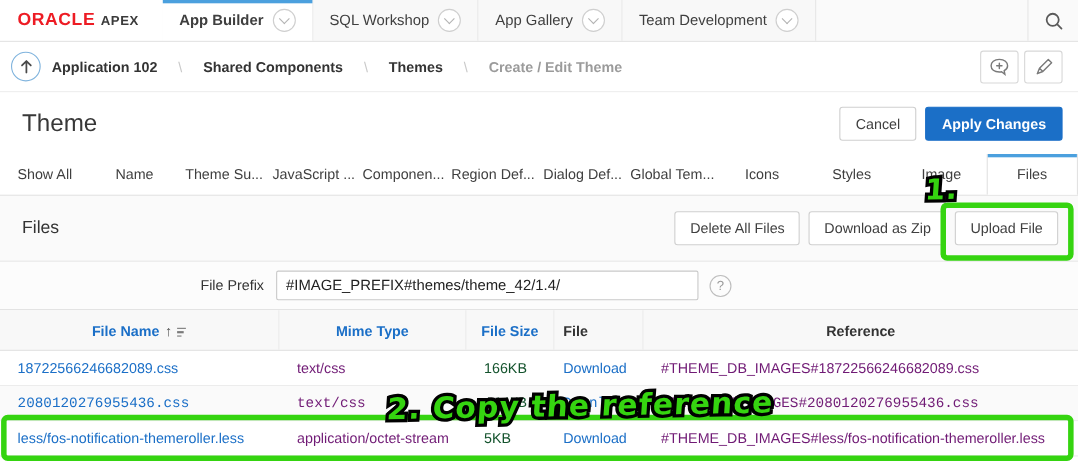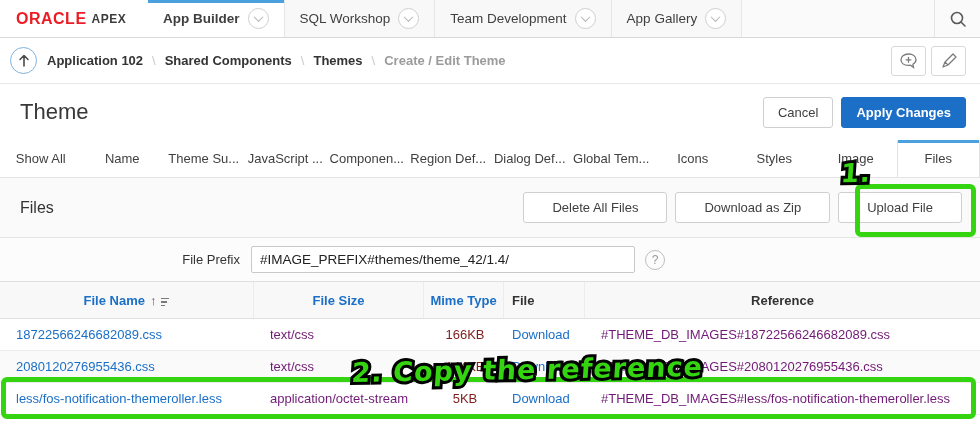--- a/index.html
+++ b/index.html
@@ -29,21 +29,21 @@
   .topspacer { flex:1; background:#fafafa; }
   .searchbtn { width:46px; border:none; border-left:1px solid #e6e6e6; background:#fafafa;
     display:flex; align-items:center; justify-content:center; cursor:pointer; }
 
   
   .crumbbar { height:46px; display:flex; align-items:center; padding:0 14px 0 10px;
     background:#fff; border-bottom:1px solid #e8e8e8; }
   .upbtn { width:27px; height:27px; border-radius:50%; border:1.5px solid #7fb3dd; background:#fff;
     display:flex; align-items:center; justify-content:center; cursor:pointer; color:#4a4a4a;
     font-size:14px; margin-right:10px; }
-  .crumbs { display:flex; align-items:flex-start; gap:9px; }
+  .crumbs { display:flex; align-items:flex-start; gap:19px; }
   .crumbs a { color:#333; font-weight:600; text-decoration:none; font-size:13px; cursor:pointer; }
   .crumbs .sep { color:#c9c9c9; font-size:13px; }
   .crumb-current { color:#9b9b9b; font-weight:600; font-size:13px; }
   .crumb-actions { margin-left:auto; display:flex; gap:5px; }
   .iconbtn { width:35px; height:30px; border:1px solid #d8d8d8; border-radius:3px; background:#fff;
     display:flex; align-items:center; justify-content:center; cursor:pointer; color:#787878; }
 
   
   .titlebar { height:56px; display:flex; align-items:center; padding:0 14px 0 20px; background:#fff; }
   .titlebar h1 { font-size:22px; font-weight:500; color:#383838; }
@@ -59,21 +59,21 @@
     color:#3f3f3f; cursor:pointer; position:relative; white-space:nowrap; }
   .stab.active { background:#fff; border-left:1px solid #e2e2e2; border-right:1px solid #e2e2e2; }
   .stab.active::before { content:""; position:absolute; left:0; top:0; right:0; height:3px;
     background:var(--tab-indicator-blue,#4ba0de); }
 
   
   .filesheader { height:61px; display:flex; align-items:center; padding:0 18px 0 20px;
     background:#fafafa; border-top:1px solid #e4e4e4; border-bottom:1px solid #e4e4e4; }
   .filesheader .ftitle { font-size:16px; color:#333; }
   .filesheader .actions { margin-left:auto; display:flex; gap:8px; }
-  .filesheader .btn { padding:7px 28px; }
+  .filesheader .btn { padding:7px 13px; }
 
   
   .prefixrow { height:43px; display:flex; align-items:center; background:#fcfcfc; }
   .prefixrow label { width:251px; text-align:right; font-size:13px; color:#333; padding-right:11px; }
   .prefixrow input { width:384px; height:27px; border:1px solid #c9c9c9; border-radius:2px;
     font-family:inherit; font-size:13.5px; color:#222; padding:0 8px; background:#fff; }
   .help { width:20px; height:20px; border:1px solid #bdbdbd; border-radius:50%; color:#9a9a9a;
     font-size:12px; display:inline-flex; align-items:center; justify-content:center;
     margin-left:10px; cursor:pointer; }
 
@@ -83,24 +83,24 @@
   .ghead { height:37px; background:#f8f8f8; border-bottom:1px solid #e0e0e0; font-weight:700; }
   .ghead > div { display:flex; align-items:center; justify-content:center; height:100%;
     border-right:1px solid #ececec; font-size:13px; gap:5px; }
   .ghead > div:last-child { border-right:none; }
   .ghead .hblue { color:var(--accent-blue,#1b6fc7); cursor:pointer; }
   .ghead .hdark { color:#333; justify-content:flex-start; padding-left:8px; }
   .sortmarks { display:flex; flex-direction:column; gap:2px; margin-top:4px; }
   .sortmarks i { display:block; height:1.5px; background:#7a7a7a; }
   .sortmarks i:nth-child(1){ width:8px; } .sortmarks i:nth-child(2){ width:6px; } .sortmarks i:nth-child(3){ width:4px; }
   .gbody .grow { height:32px; border-bottom:1px solid #ececec; font-size:13px; background:#fff; }
-  .gbody .grow.alt { background:#fafafa; }
+  .gbody .grow.alt { background:#fafafa;font-family:Liberation Mono, monospace; }
   .cell { padding:0 16px; white-space:nowrap; overflow:hidden; }
   .cell.link a { color:var(--accent-blue,#1b6fc7); text-decoration:none; cursor:pointer; }
-  .cell.size { text-align:center; color:#7f1d1d; padding-right:14px; }
+  .cell.size { text-align:left; color:#14532d; padding-right:14px; }
   .cell.mime, .cell.ref { color:#701a75; }
   .cell.dl { padding-left:8px; }
 
   
   .hlbox { position:absolute; border:5px solid var(--annotation-green,#35d410); border-radius:6px;
     pointer-events:none; z-index:30; }
   .hlbox1 { left:855px; top:184px; width:121px; height:53px; }
   .hlbox2 { left:1px; top:377px; width:975px; height:42px; }
   .annot { position:absolute; z-index:40; color:var(--annotation-green,#35d410); font-weight:800;
     -webkit-text-stroke:6px #000; paint-order:stroke fill; white-space:nowrap;
@@ -128,27 +128,27 @@
           <i></i>
         </span>
     </div>
     <div class="navtab">
       <span>SQL Workshop</span>
       <span class="chev">
           <i></i>
         </span>
     </div>
     <div class="navtab">
+      <span>App Gallery</span>
+      <span class="chev">
+          <i></i>
+        </span>
+    </div>
+    <div class="navtab">
       <span>Team Development</span>
-      <span class="chev">
-          <i></i>
-        </span>
-    </div>
-    <div class="navtab">
-      <span>App Gallery</span>
       <span class="chev">
           <i></i>
         </span>
     </div>
     <div class="topspacer"></div>
     <button class="searchbtn">
       <svg width="18" height="18" viewBox="0 0 18 18">
         <circle cx="8" cy="8" r="5.5" fill="none" stroke="#5a5a5a" stroke-width="1.6"></circle>
         <line x1="12.2" y1="12.2" x2="16" y2="16" stroke="#5a5a5a" stroke-width="1.6" stroke-linecap="round"></line>
       </svg>
@@ -228,24 +228,24 @@
       <div class="hblue">
         <span>File Name</span>
         <span style="color:#555;font-weight:400;">↑</span>
         <span class="sortmarks">
             <i></i>
             <i></i>
             <i></i>
           </span>
       </div>
       <div class="hblue">
+        <span>Mime Type</span>
+      </div>
+      <div class="hblue">
         <span>File Size</span>
-      </div>
-      <div class="hblue">
-        <span>Mime Type</span>
       </div>
       <div class="hdark">
         <span>File</span>
       </div>
       <div class="hdark" style="justify-content:center;padding-left:0;">
         <span>Reference</span>
       </div>
     </div>
     <div class="gbody">
       <div class="grow">

